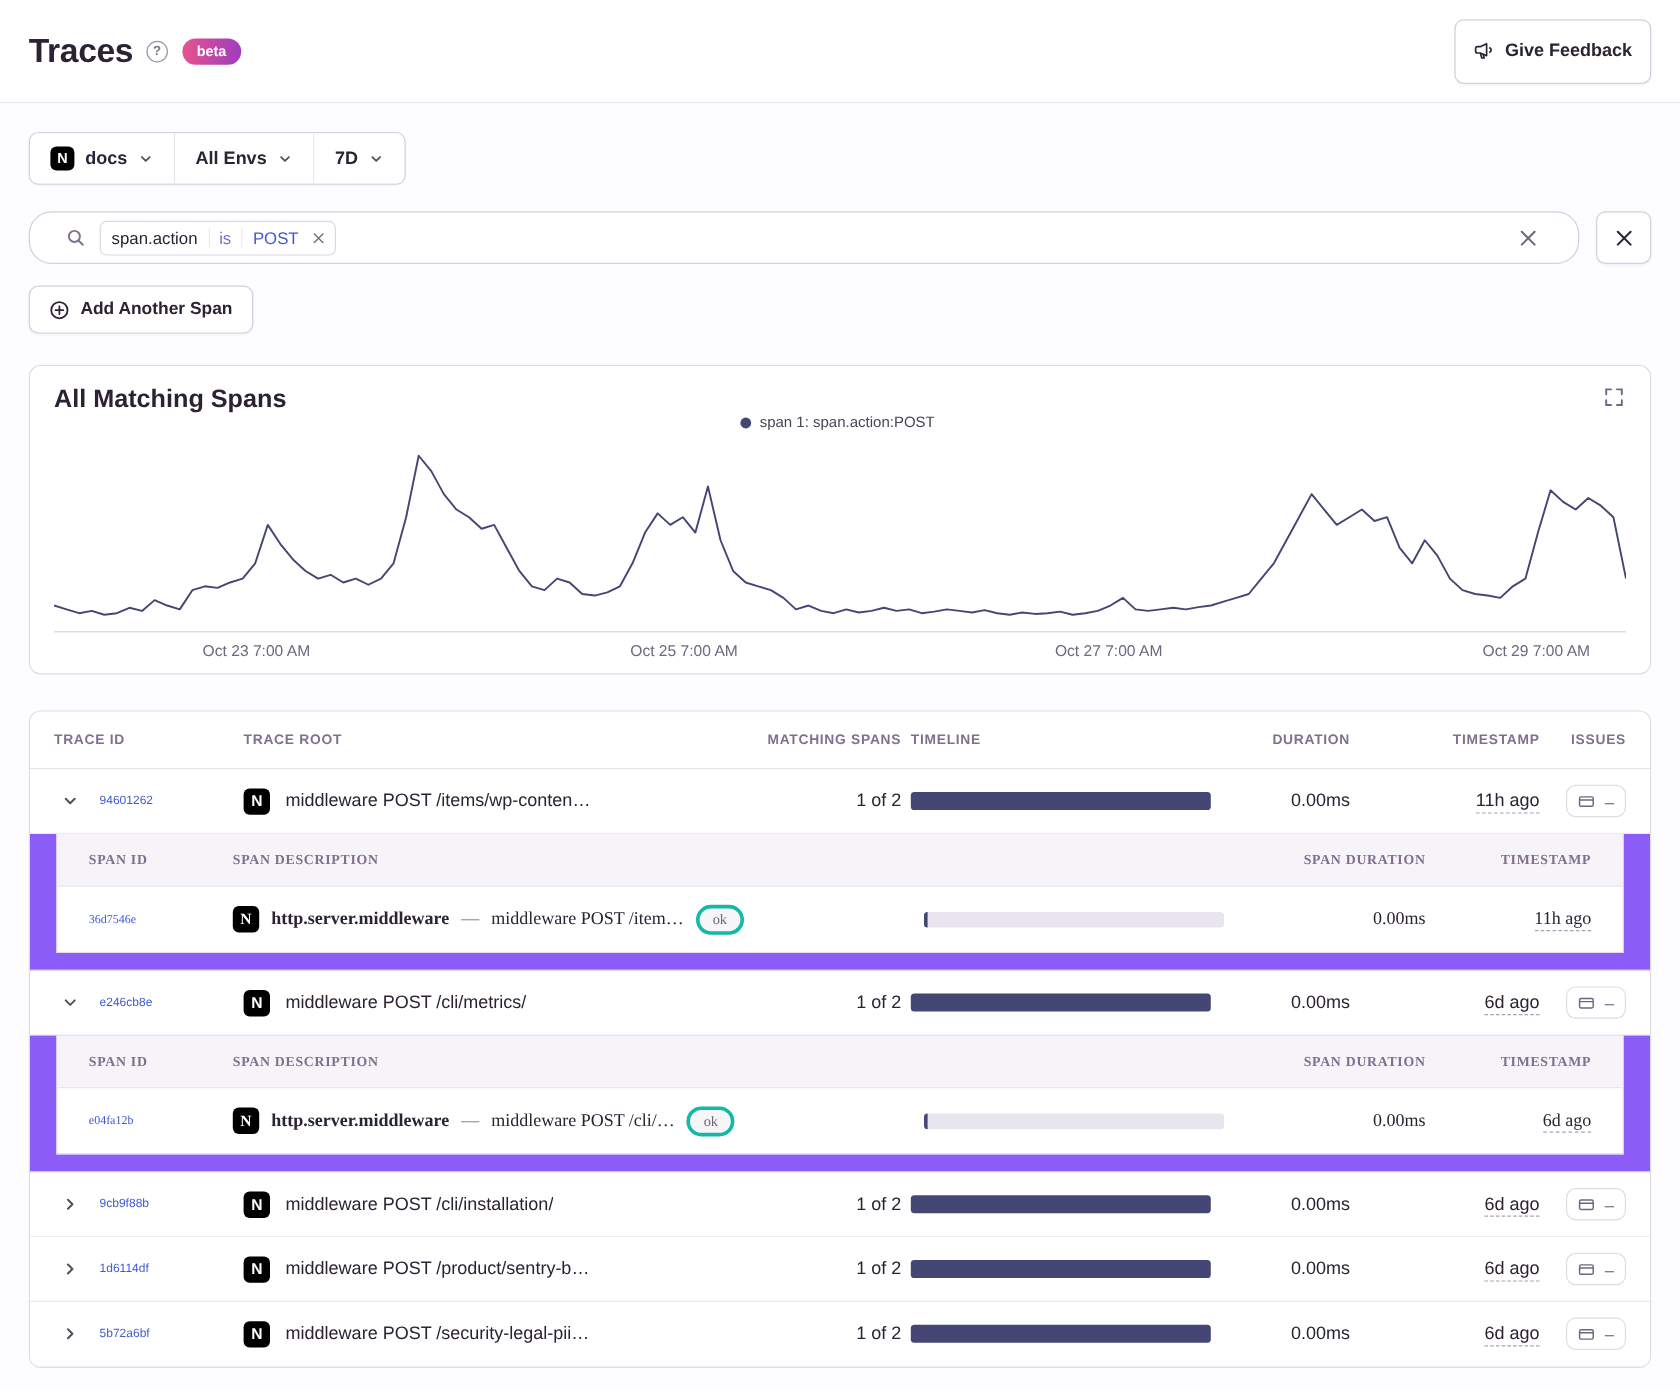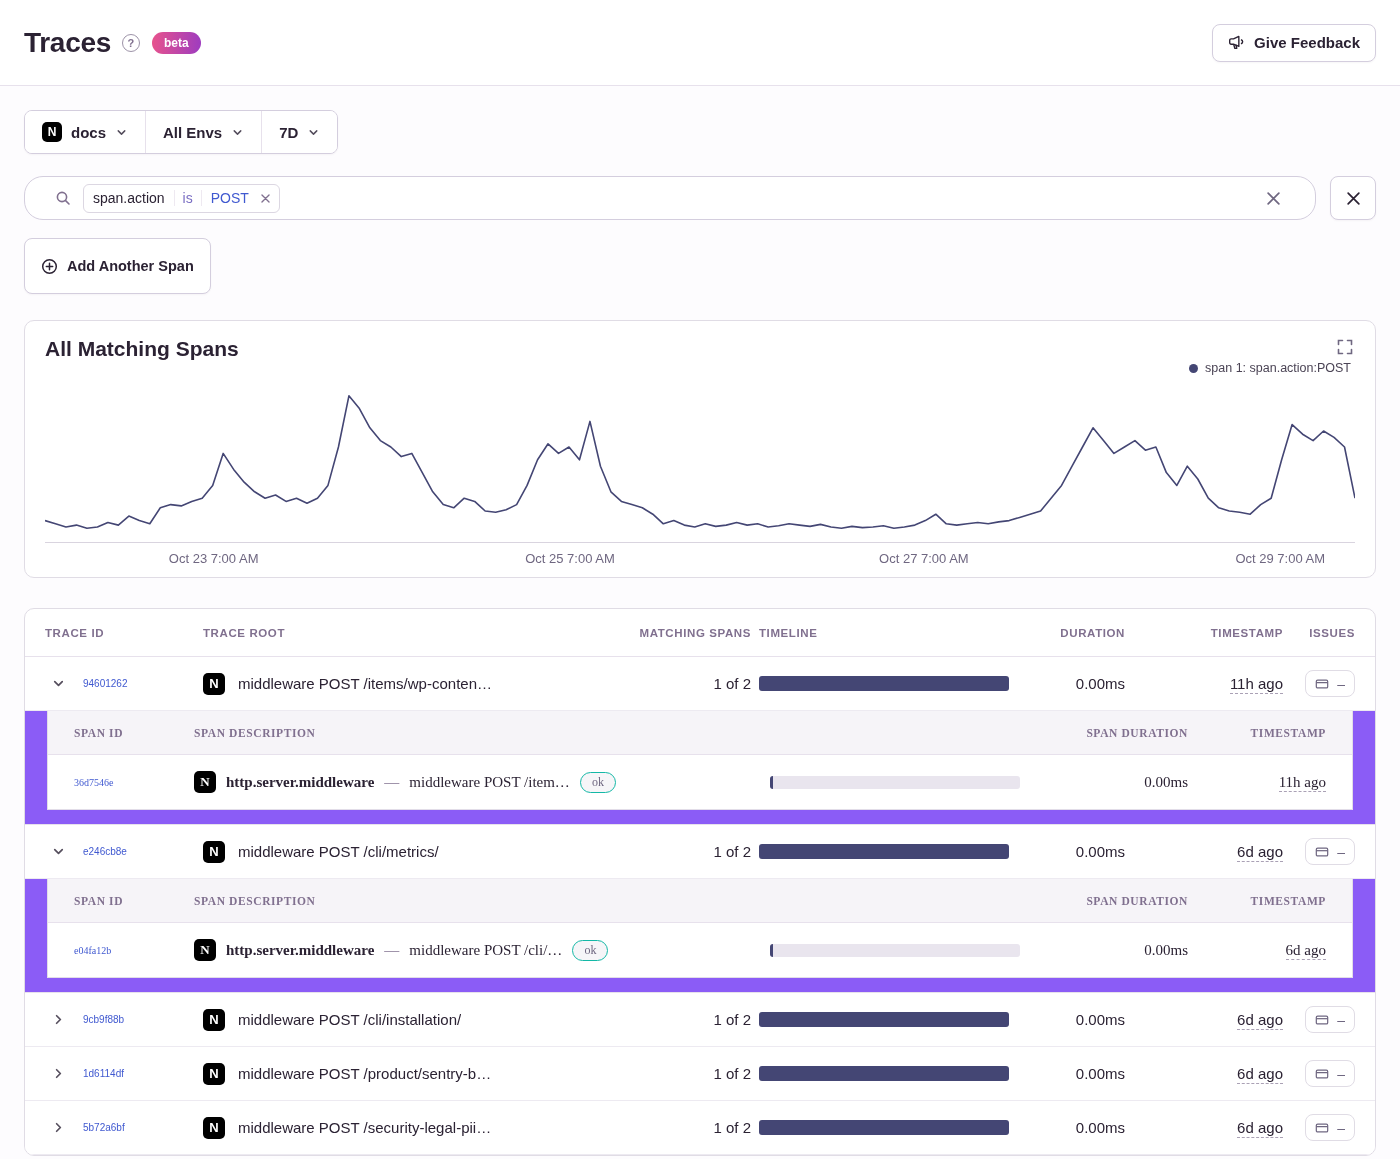--- a/index.html
+++ b/index.html
@@ -23,21 +23,21 @@
     display:inline-flex; align-items:center; justify-content:center;
     font-size:11px; font-weight:700; color:#80708f; cursor:pointer;
   }
   .beta {
     margin-left:12px; padding:4px 12px; border-radius:20px;
     background:linear-gradient(95deg,#e8538c,#9d3cc0);
     color:#fff; font-size:12px; font-weight:600;
   }
   .feedback {
     margin-left:auto; display:inline-flex; align-items:center; gap:9px;
-    height:38px; padding:0 15px; background:#fff; border:1px solid #d4cede;
+    height:54px; padding:0 15px; background:#fff; border:1px solid #d4cede;
     border-radius:8px; font-size:15px; font-weight:600; color:#2b2233;
     box-shadow:0 1px 2px rgba(43,34,51,0.04);
   }
 
   
   .content { padding:24px; background:#fdfcfe; height:1073px; }
 
   .filter-group {
     display:inline-flex; border:1px solid #d4cede; border-radius:8px; background:#fff;
     box-shadow:0 1px 2px rgba(43,34,51,0.04); overflow:hidden;
@@ -73,33 +73,33 @@
   .tk-val { padding:0 9px; color:#4059d0; }
   .tk-x   { padding:0 8px 0 2px; display:inline-flex; align-items:center; cursor:pointer; }
   .clear  { margin-left:auto; background:none; border:none; display:flex; align-items:center; padding:4px; }
   .close-sq {
     width:46px; border:1px solid #d4cede; border-radius:8px; background:#fff;
     display:flex; align-items:center; justify-content:center;
     box-shadow:0 1px 2px rgba(43,34,51,0.04);
   }
   .add-span {
     margin-top:18px; display:inline-flex; align-items:center; gap:9px;
-    height:56px; padding:0 16px; background:#fff; border:1px solid #d4cede;
+    height:40px; padding:0 16px; background:#fff; border:1px solid #d4cede;
     border-radius:8px; font-size:14.5px; font-weight:600; color:#2b2233;
     box-shadow:0 1px 2px rgba(43,34,51,0.04);
   }
 
   
   .panel { border:1px solid #e0dce5; border-radius:10px; background:#fff; }
   .chart-panel { margin-top:26px; padding:16px 20px 8px 20px; }
   .chart-head { display:flex; align-items:flex-start; }
   .chart-head h2 { margin:0; font-size:21px; font-weight:700; color:#2b2233; }
   .expand { margin-left:auto; background:none; border:none; padding:2px; }
   .legend {
-    display:flex; justify-content:flex-end; align-items:center; gap:7px;
+    display:flex; justify-content:center; align-items:center; gap:7px;
     font-size:12.5px; color:#4b4455; margin:0 4px 8px 0;
   }
   .dot { width:9px; height:9px; border-radius:50%; background:#444674; }
   .chart-body { display:flex; }
   .yticks { position:relative; width:64px; height:160px; flex:none; }
   .yticks span {
     position:absolute; right:10px; left:0; text-align:right;
     font-size:12.5px; color:#6f6781; line-height:14px;
   }
   .yticks span:nth-child(1){top:-6px} .yticks span:nth-child(2){top:26px}
@@ -146,21 +146,21 @@
   }
   .sub-wrap { padding:0 22px 14px 22px; background:#8b5cf6; border-bottom:1px solid #e7e1ec;font-family:Liberation Serif, serif; }
   .subtable { border:1px solid #e2dde8; border-top:none; background:#fff; }
   .sub-head { height:44px; background:#f6f4f8; }
   .sub-row { height:54px; font-size:15px; background:#fff; }
   .sdesc { display:flex; align-items:center; gap:10px; min-width:0; }
   .sdesc b { font-weight:700; white-space:nowrap; }
   .sep { color:#80708f; }
   .desc-text { color:#2b2233; white-space:nowrap; overflow:hidden; text-overflow:ellipsis; }
   .ok-pill {
-    flex:none; border:1px solid #14b8a6; background:#f6f5f8; color:#6f6781;
+    flex:none; border:3px solid #14b8a6; background:#f6f5f8; color:#6f6781;
     border-radius:14px; padding:2px 11px; font-size:12px;
   }
 </style>
 </head>
 <body>
 
 <header class="topbar">
   <h1 class="title">Traces</h1>
   <span class="help">?</span>
   <span class="beta">beta</span>

